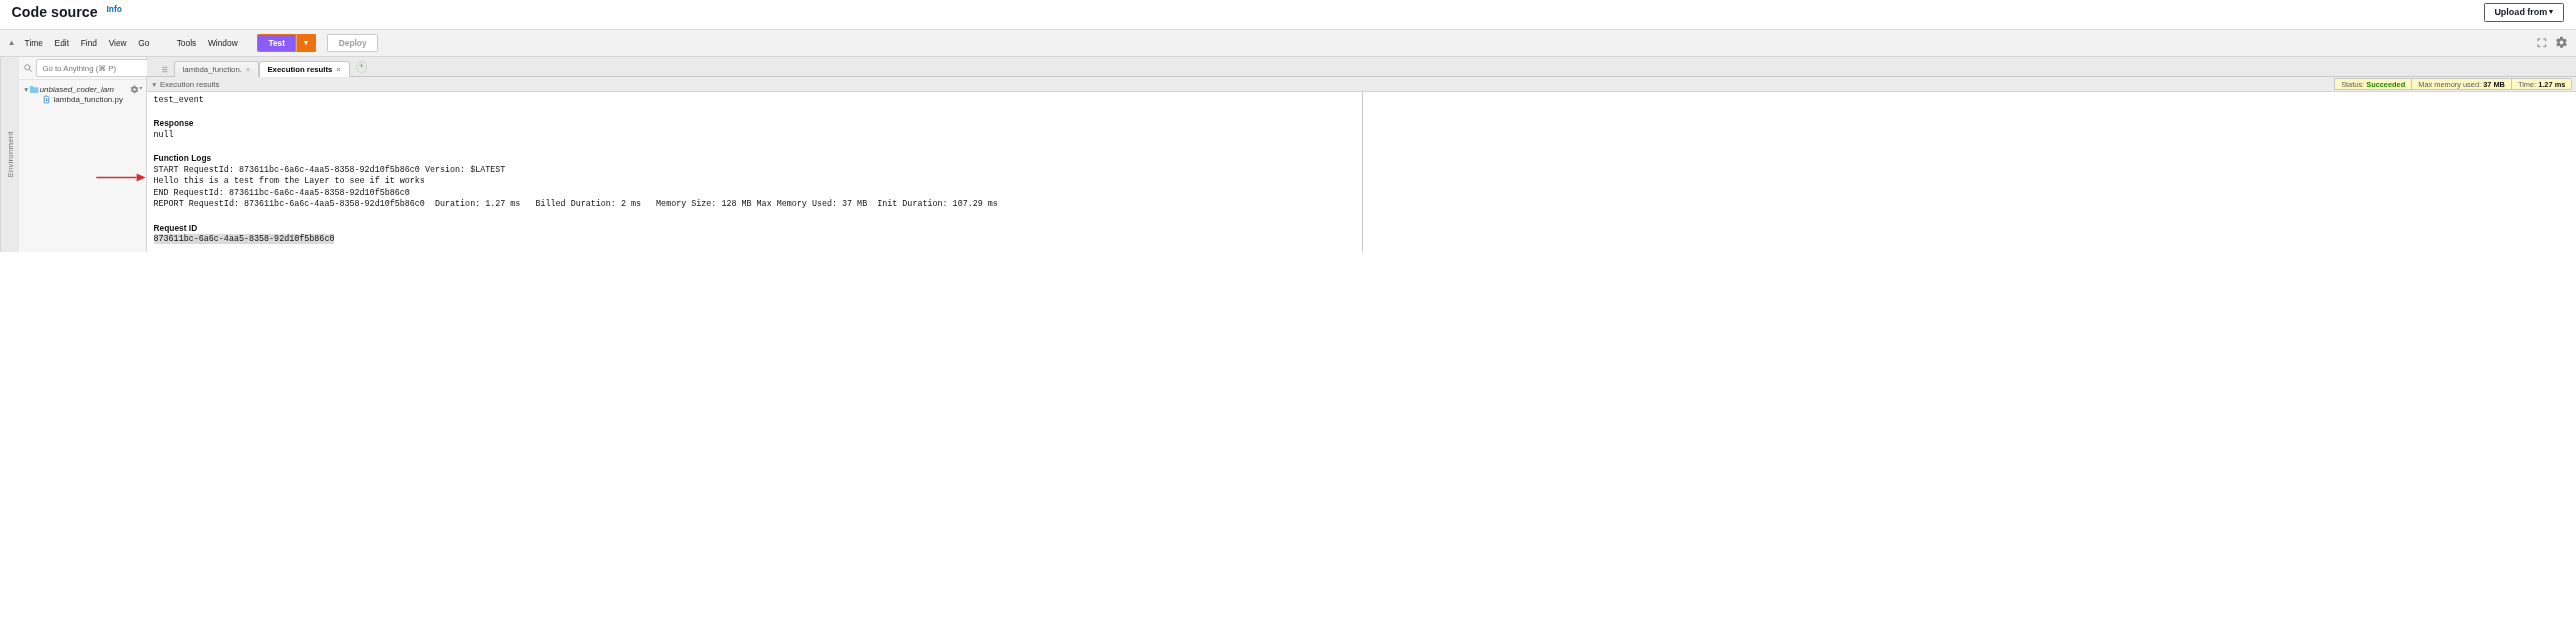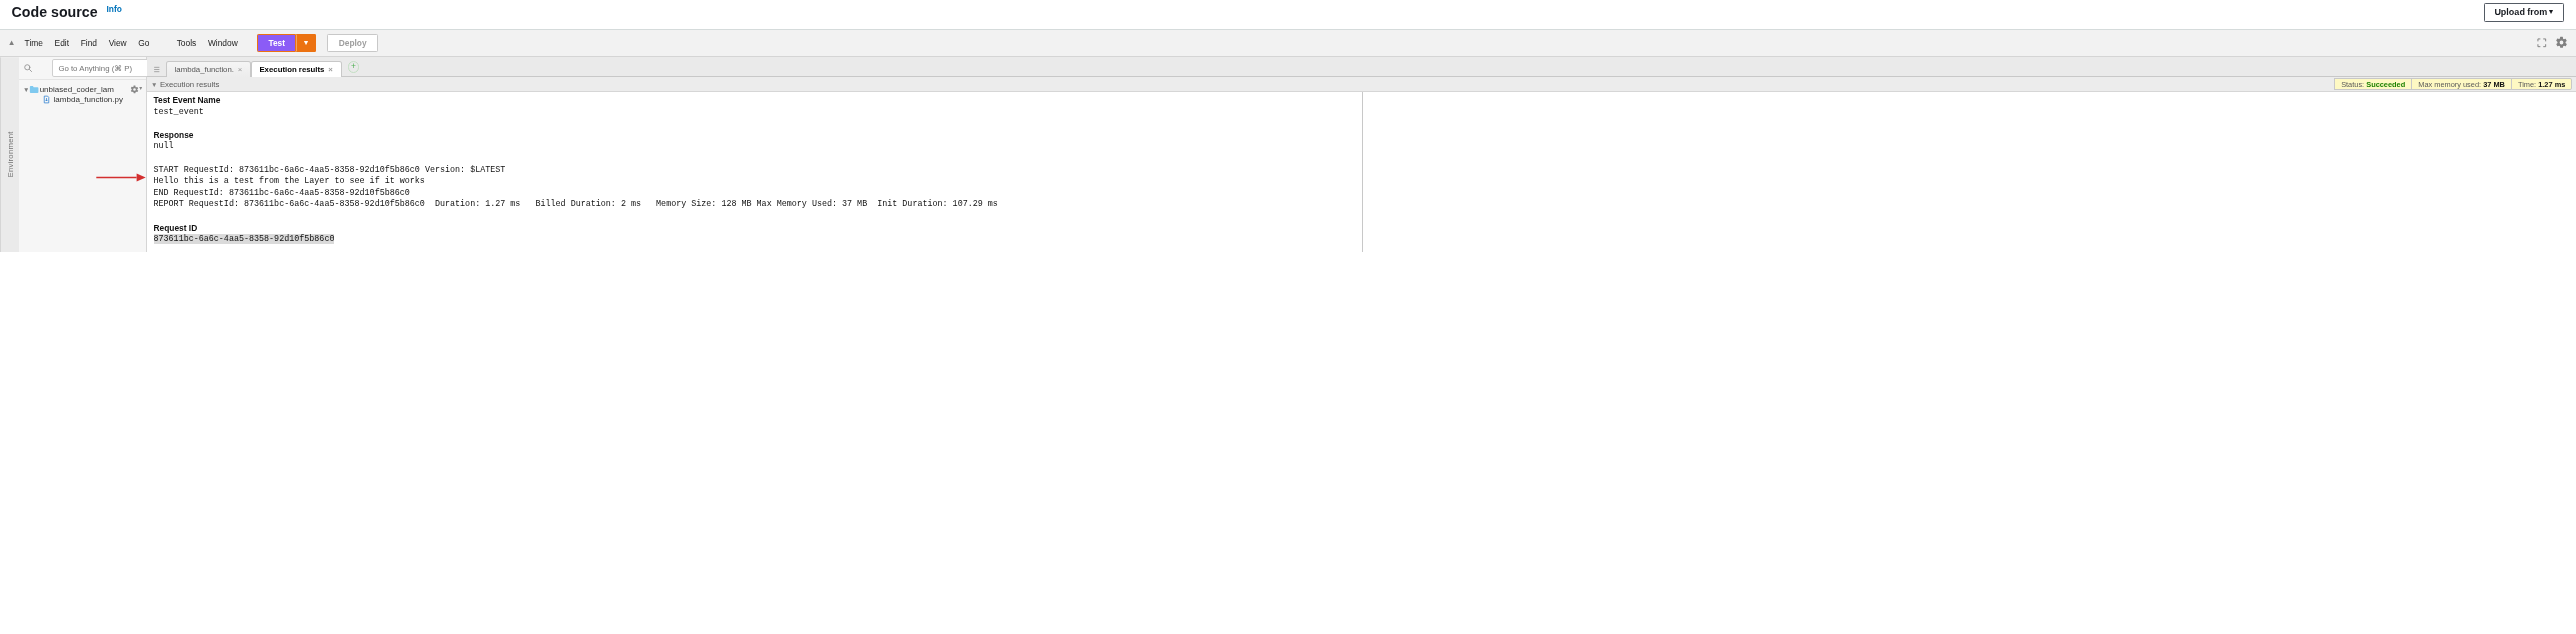--- a/index.html
+++ b/index.html
@@ -167,21 +167,21 @@
     border-right: 0.6px solid #d5d5d5;
     display: flex;
     flex-direction: column;
   }
   .sidebar-search-row {
     display: flex;
     align-items: center;
     background: #f6f6f6;
     border-bottom: 0.6px solid #e5e5e5;
     padding: 2.6px 2.6px;
-    gap: 19px;
+    gap: 3px;
   }
   .search-glass {
     color: #909090;
     display: inline-flex;
     padding-left: 1.3px;
   }
   .goto-input {
     flex: 1;
     background: #fff;
     border: 0.6px solid #cfcfcf;
@@ -205,20 +205,21 @@
     overflow: hidden;
   }
   .tree-row.root {
     justify-content: space-between;
   }
   .tree-row.root .left {
     display: flex;
     align-items: center;
     gap: 0;
     overflow: hidden;
+    font-style: italic;
   }
   .tree-toggle {
     color: #808080;
     font-size: 6.5px;
     display: inline-flex;
   }
   .tree-folder {
     color: #58b3e6;
     display: inline-flex;
   }
@@ -244,21 +245,21 @@
     min-width: 0;
   }
 
   
   .tab-row {
     display: flex;
     align-items: flex-end;
     background: #eaeaea;
     height: 19.4px;
     gap: 0;
-    padding-left: 2px;
+    padding-left: 10px;
     border-bottom: 0.6px solid #c8c8c8;
   }
   .tab-handle {
     color: #808080;
     padding: 0 3.9px;
     margin-bottom: 2.6px;
     display: inline-flex;
   }
   .tab {
     display: flex;
@@ -517,25 +518,25 @@
         </div>
 
         <div class="exec-body">
           <div class="gutter"></div>
 
           <svg class="arrow-annot" style="left:-52px; top:79px;" width="52" height="13" viewBox="0 0 80 20">
             <line x1="2" y1="10" x2="64" y2="10" stroke="#d32f2f" stroke-width="2"></line>
             <polygon points="64,4 78,10 64,16" fill="#d32f2f"></polygon>
           </svg>
 
-<div class="exec-content"><span class="label">Test Event Name</span><span>test_event</span>
+<div class="exec-content"><span>test_event</span>
 
 <span class="label">Response</span><span>null</span>
 
-<span>START RequestId: 873611bc-6a6c-4aa5-8358-92d10f5b86c0 Version: $LATEST</span>
+<span class="label">Function Logs</span><span>START RequestId: 873611bc-6a6c-4aa5-8358-92d10f5b86c0 Version: $LATEST</span>
 <span>Hello this is a test from the Layer to see if it works</span>
 <span>END RequestId: 873611bc-6a6c-4aa5-8358-92d10f5b86c0</span>
 <span>REPORT RequestId: 873611bc-6a6c-4aa5-8358-92d10f5b86c0  Duration: 1.27 ms   Billed Duration: 2 ms   Memory Size: 128 MB Max Memory Used: 37 MB  Init Duration: 107.29 ms</span>
 
 <span class="label">Request ID</span><span class="hl">873611bc-6a6c-4aa5-8358-92d10f5b86c0</span></div>
         </div>
 
       </div>
     </div>
   </div>

